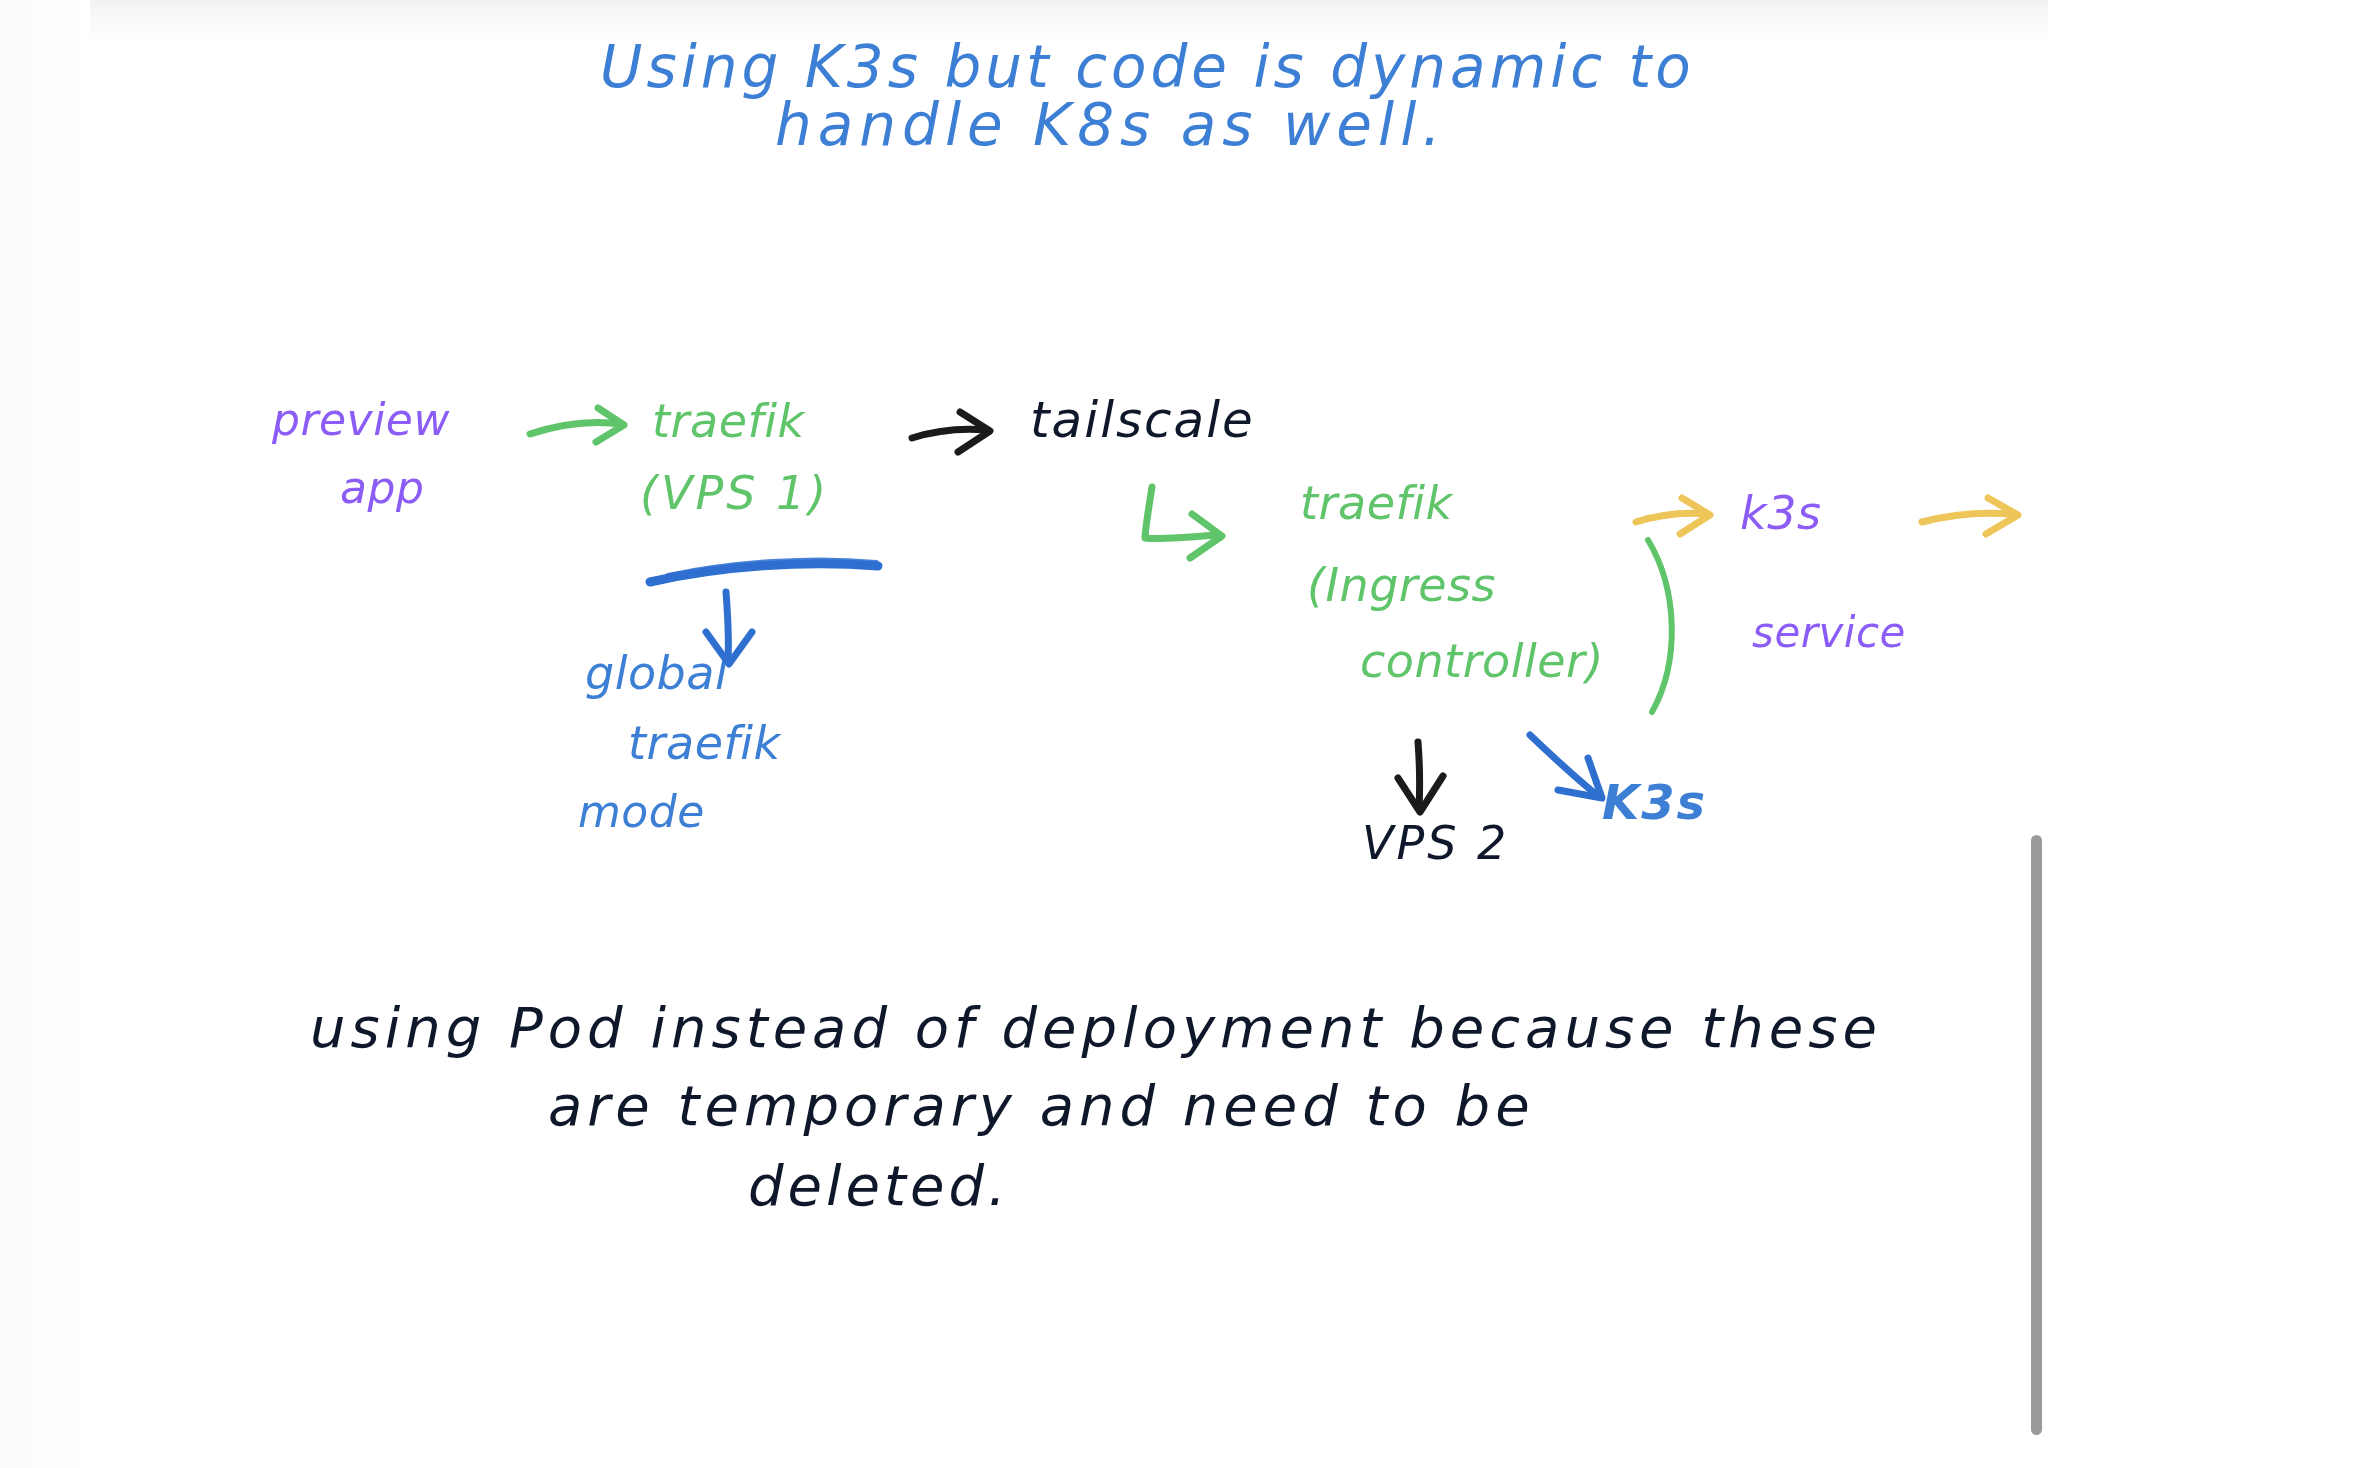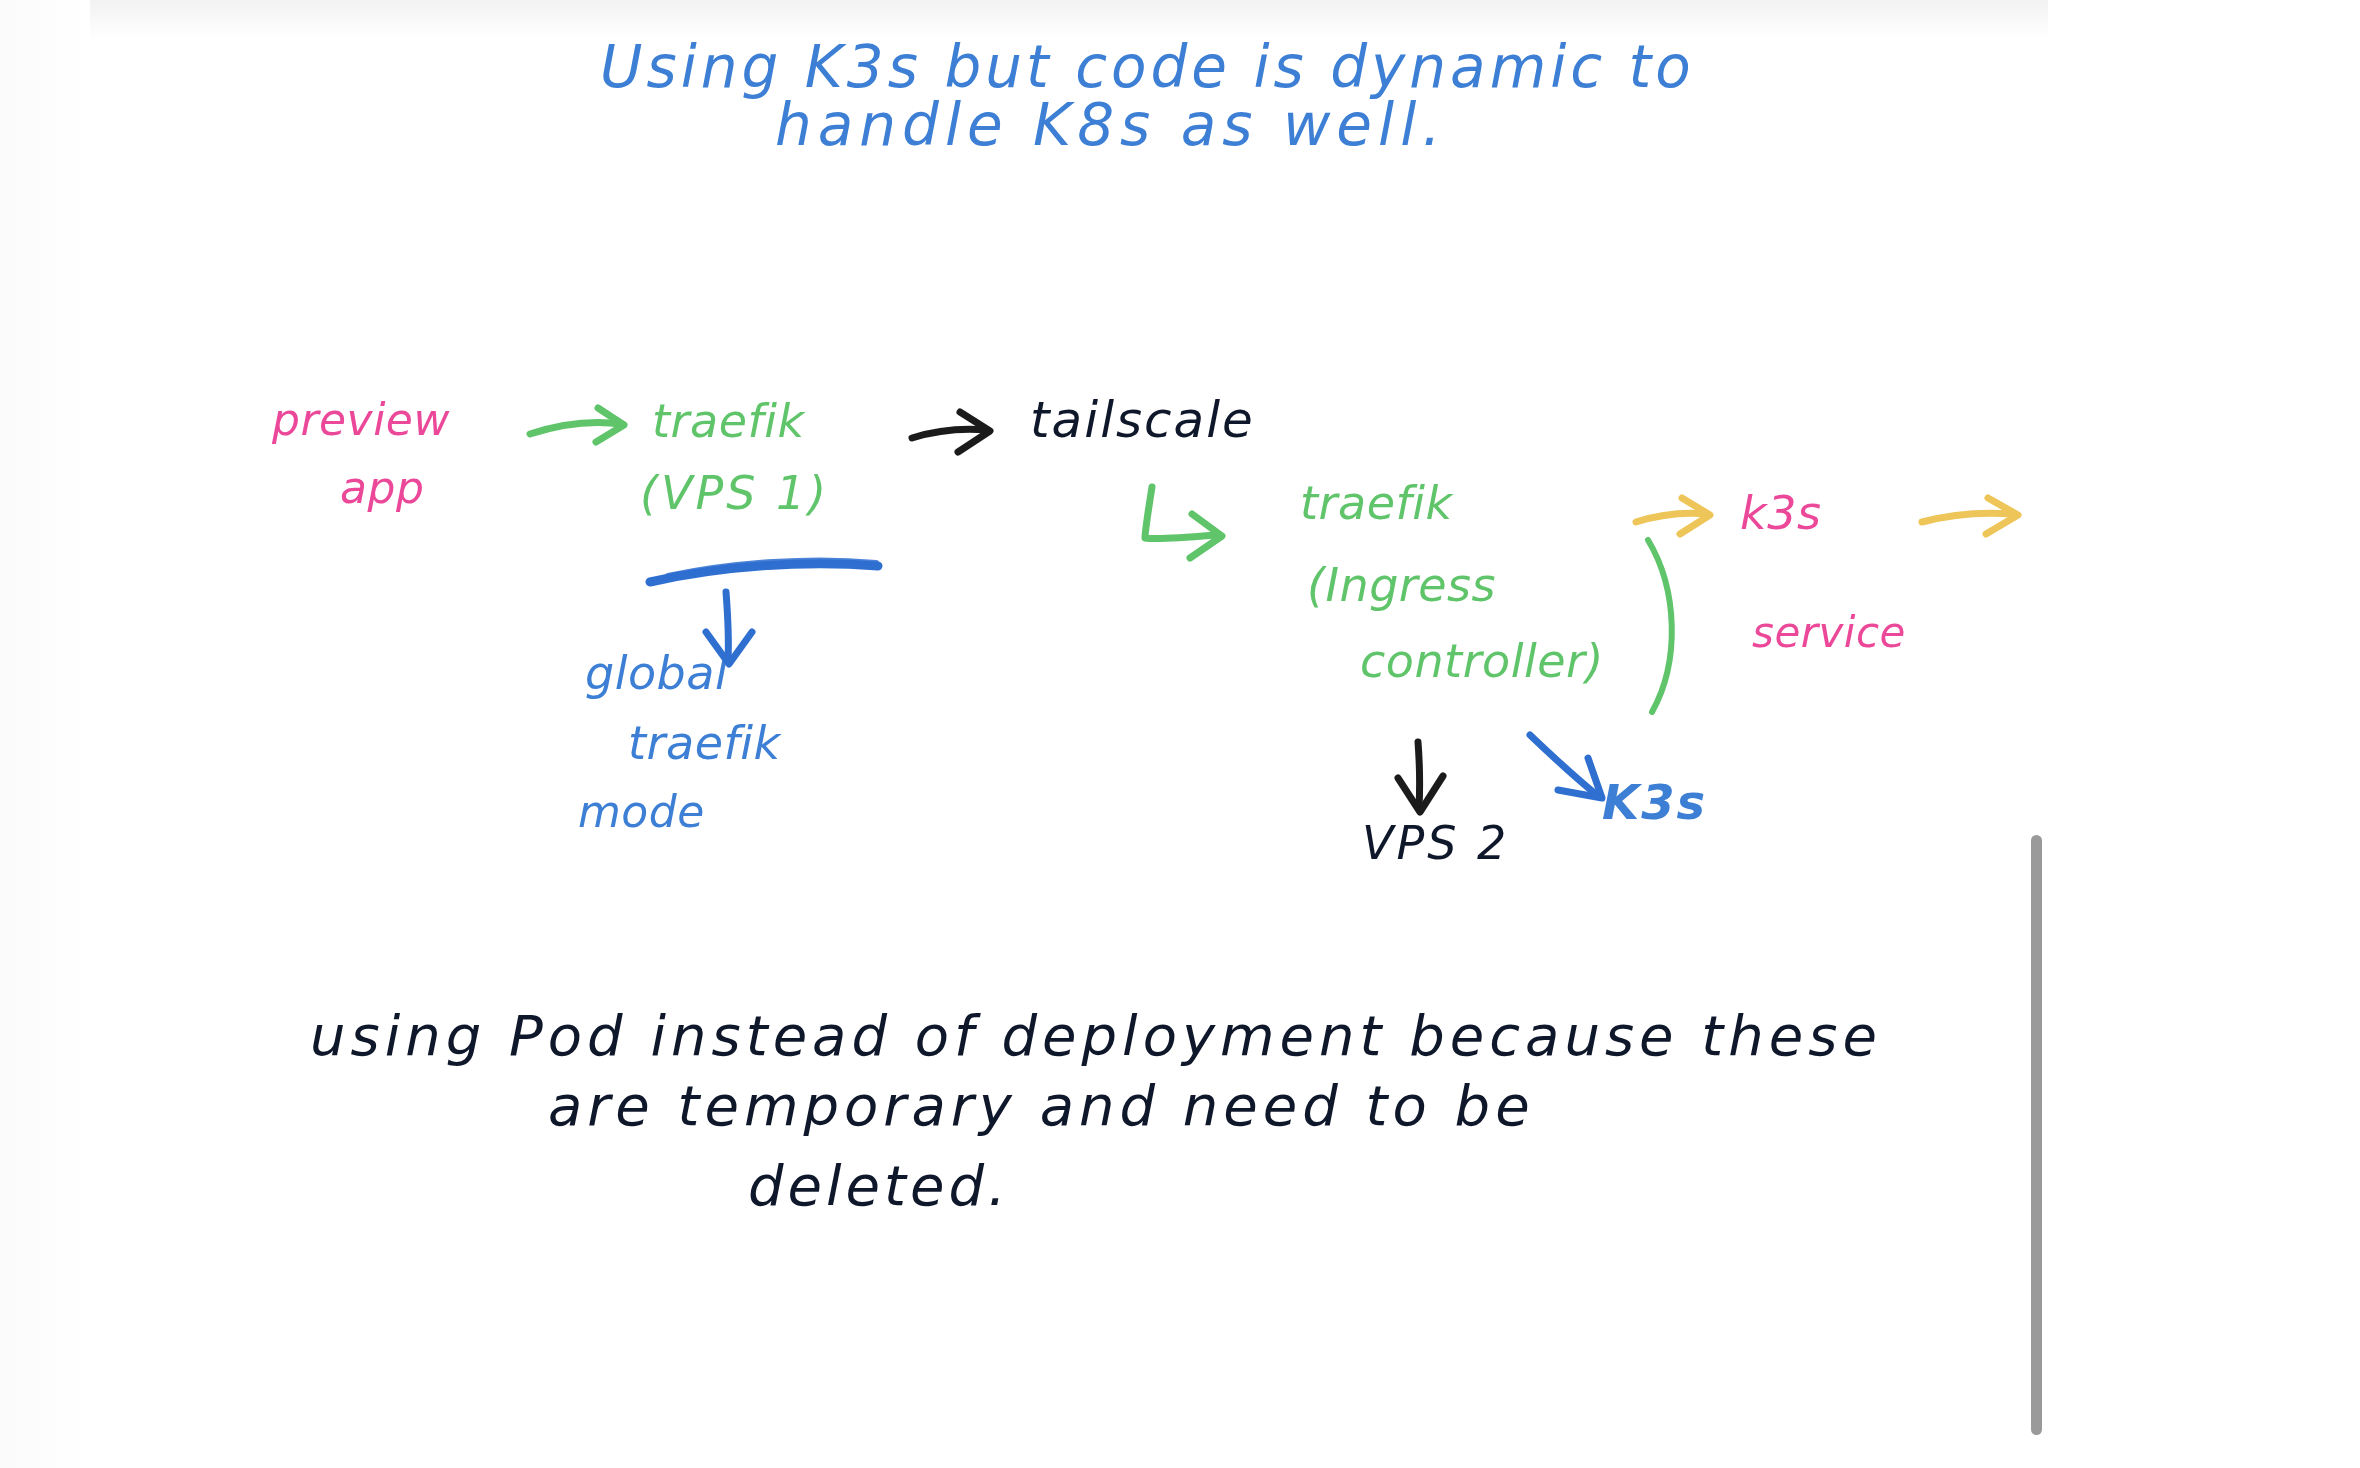--- a/index.html
+++ b/index.html
@@ -40,21 +40,21 @@
     font-family: "DejaVu Sans", sans-serif;
     font-weight: 400;
     
     font-style: italic;
     letter-spacing: 0.5px;
   }
 
   
   .c-blue   { color: #3C7FD4; }
   .c-green  { color: #5FC46A; }
-  .c-yellow { color: #ec4899; }
+  .c-yellow { color: #8b5cf6; }
   .c-black  { color: #0f172a; }
 
   svg.strokes {
     position: absolute;
     left: 0; top: 0;
     width: 2360px;
     height: 1468px;
     pointer-events: none;
   }
   svg.strokes path, svg.strokes line, svg.strokes polyline {
@@ -112,21 +112,21 @@
 
   <div class="ink c-yellow" style="left:1740px; top:490px; font-size:46px;">k3s</div>
   <div class="ink c-yellow" style="left:1752px; top:578px; font-size:42px;margin-top:34px;">service</div>
 
   <div class="ink c-yellow" style="left:2080px; top:492px; font-size:46px;">pod</div>
 
   <div class="ink c-black" style="left:1362px; top:820px; font-size:46px; letter-spacing:3px;">VPS 2</div>
 
   <div class="ink c-blue" style="left:1602px; top:778px; font-size:48px; font-weight:700; letter-spacing:2px;">K3s</div>
 
-  <div class="ink c-black" style="left:310px; top:1000px; font-size:56px; letter-spacing:5px;margin-top:8px;">using Pod instead of deployment because these</div>
+  <div class="ink c-black" style="left:310px; top:1000px; font-size:56px; letter-spacing:5px;">using Pod instead of deployment because these</div>
   <div class="ink c-black" style="left:548px; top:1078px; font-size:56px; letter-spacing:5px;">are temporary and need to be</div>
   <div class="ink c-black" style="left:748px; top:1158px; font-size:56px; letter-spacing:4px;">deleted.</div>
 
   <svg class="strokes" viewBox="0 0 2360 1468">
 
     <g stroke="#5FC46A" stroke-width="7">
       <path d="M 530 434 C 560 424, 592 420, 622 424"></path>
       <path d="M 598 408 L 624 425 L 596 442"></path>
     </g>
 

